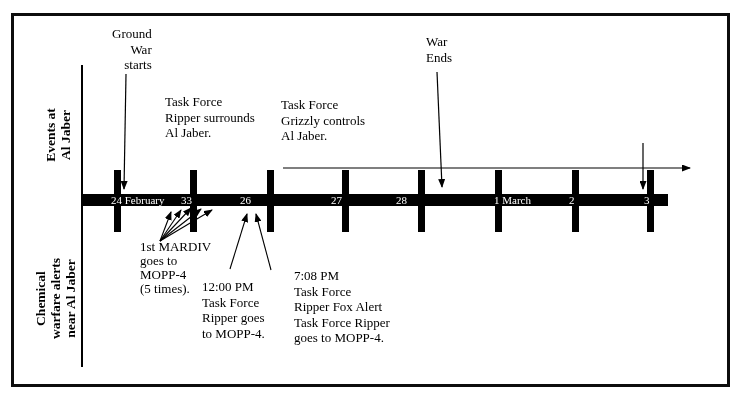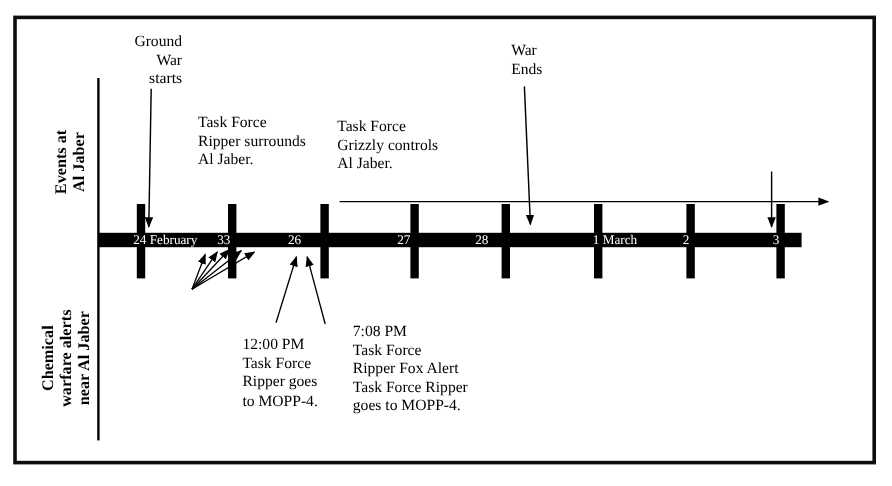--- a/index.html
+++ b/index.html
@@ -76,20 +76,24 @@
 starts</div>
   <div class="note" style="left:165px;top:94px;">Task Force
 Ripper surrounds
 Al Jaber.</div>
   <div class="note" style="left:281px;top:97px;">Task Force
 Grizzly controls
 Al Jaber.</div>
   <div class="note" style="left:426px;top:34px;">War
 Ends</div>
 
+  <div class="note" style="left:140px;top:240px;line-height:14px;">1st MARDIV
+goes to
+MOPP-4
+(5 times).</div>
   <div class="note" style="left:202px;top:279px;">12:00 PM
 Task Force
 Ripper goes
 to MOPP-4.</div>
   <div class="note" style="left:278px;top:268px;margin-left:16px;">7:08 PM
 Task Force
 Ripper Fox Alert
 Task Force Ripper
 goes to MOPP-4.</div>
 

